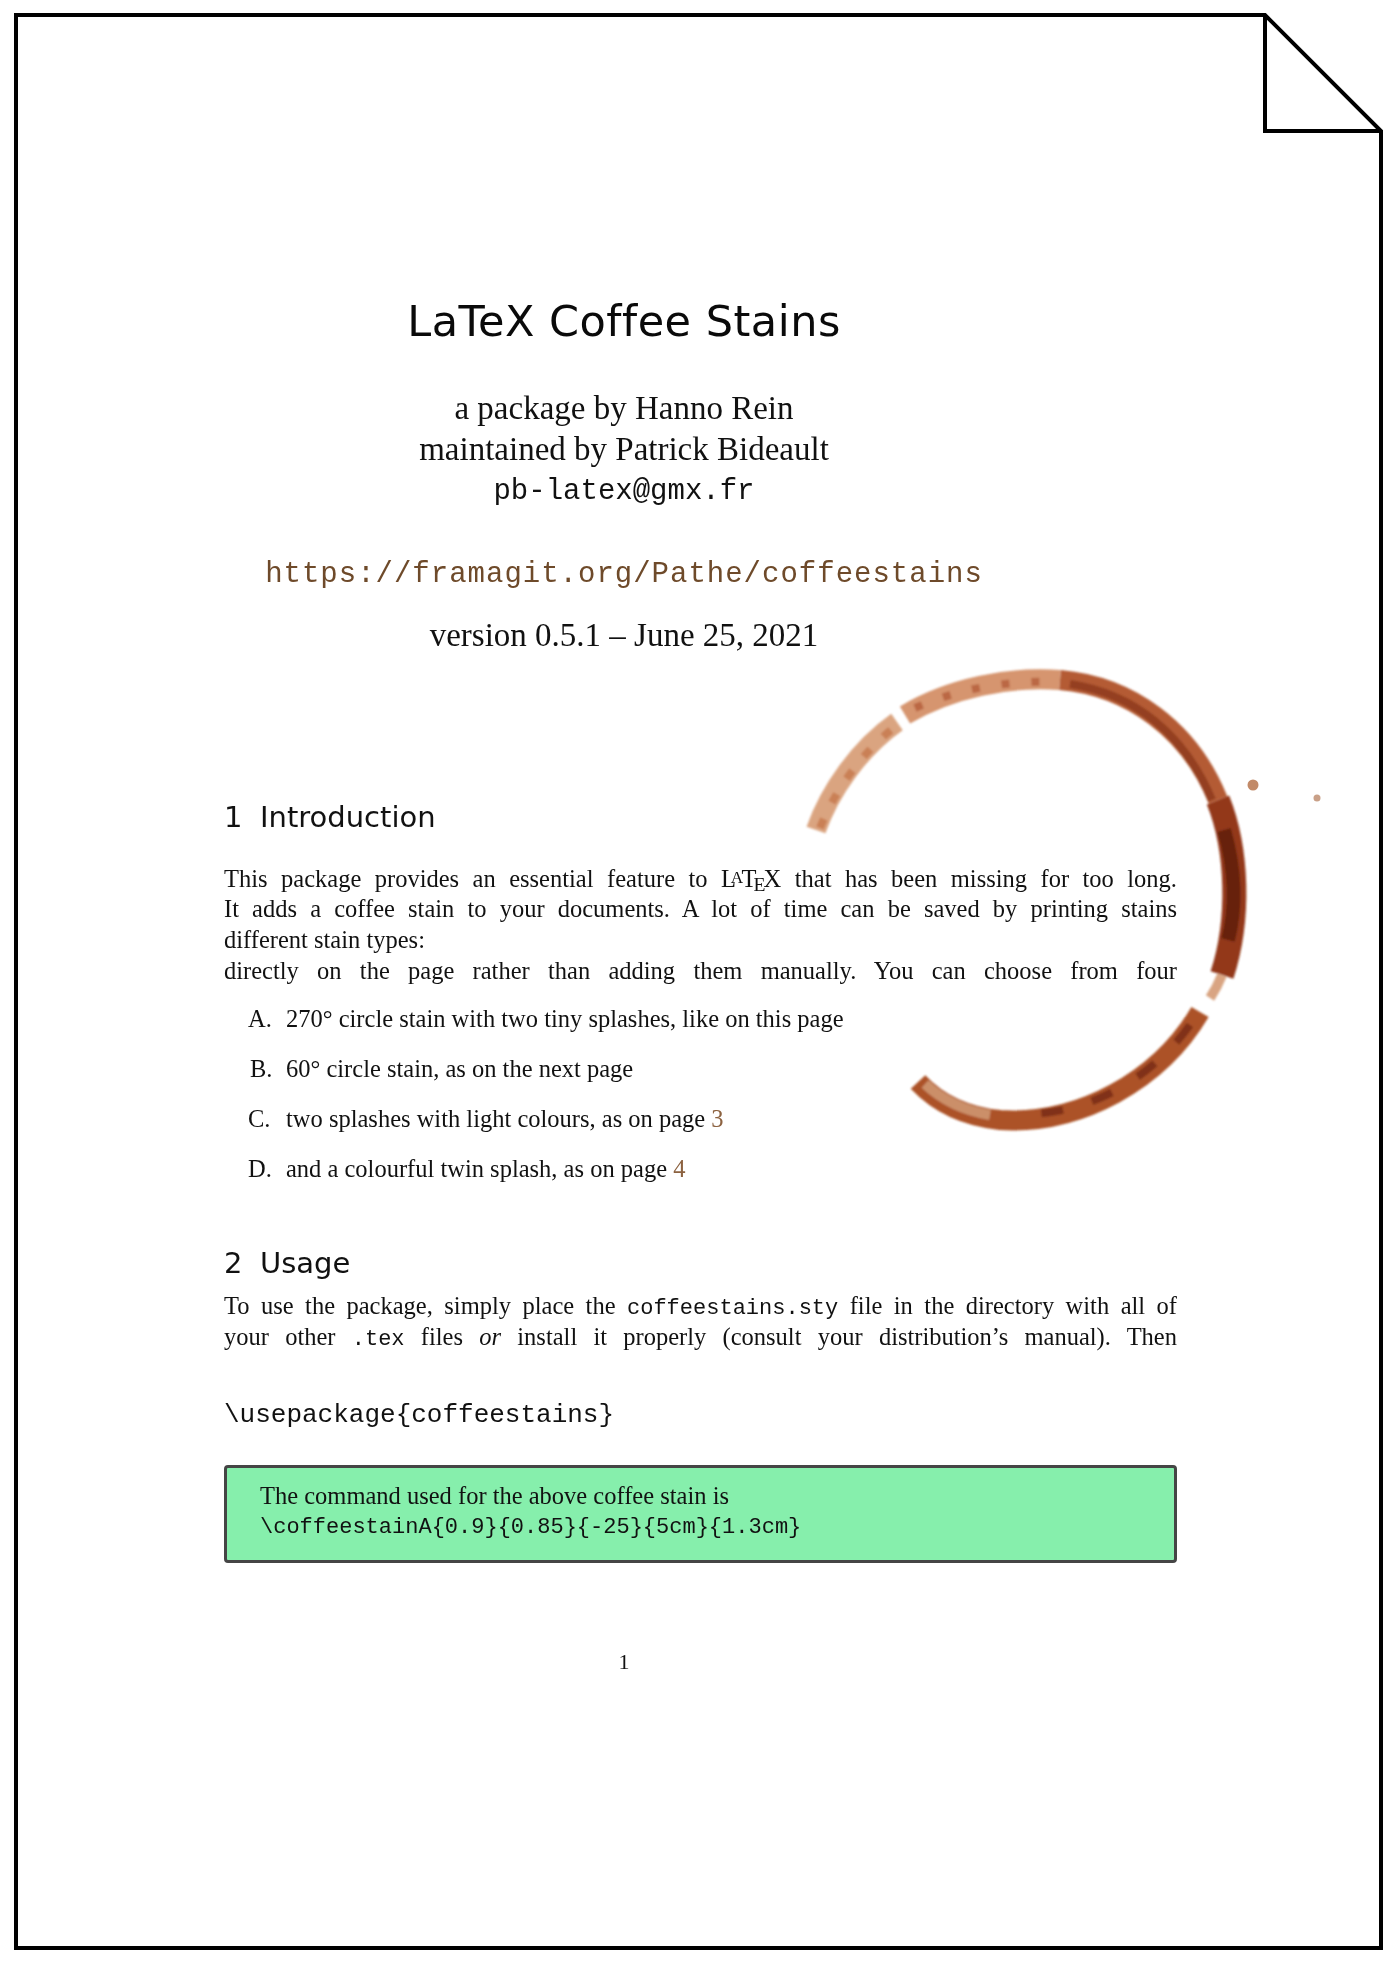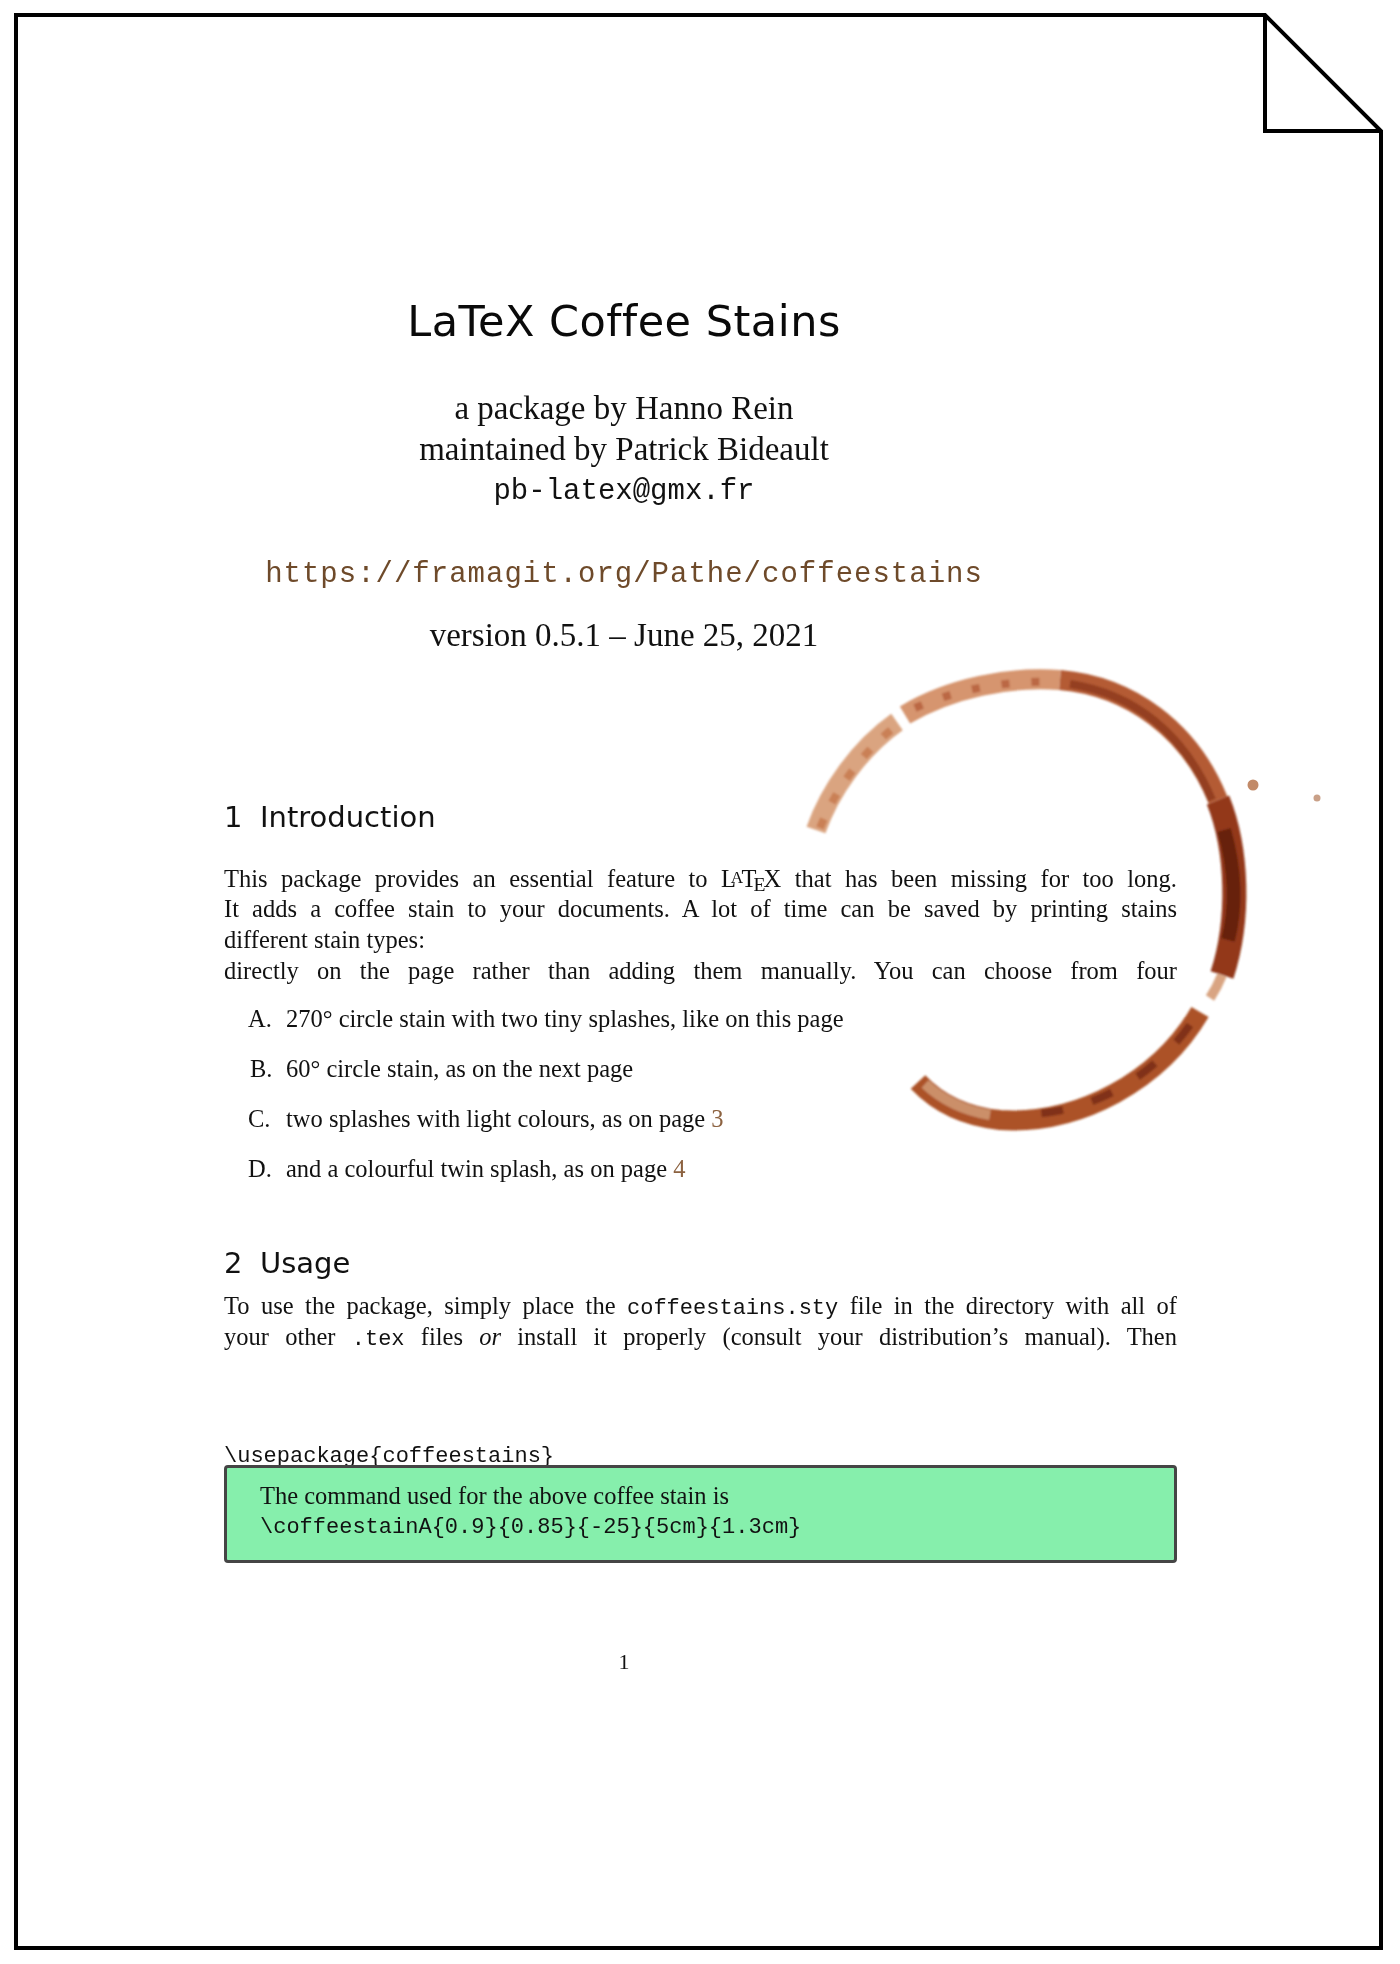--- a/index.html
+++ b/index.html
@@ -31,21 +31,21 @@
   .tt { font-family: "Liberation Mono", "DejaVu Sans Mono", monospace; font-size: 22px; }
   .latex-sub { font-size: 0.8em; vertical-align: -0.2em; }
   .latex-a { font-size: 0.7em; vertical-align: 0.25em; margin-left: -0.3em; margin-right: -0.1em; }
 
   .list { position: absolute; left: 224px; top: 1003px; font-size: 24.5px; }
   .list-item { position: relative; height: 50px; line-height: 31px; }
   .list-item .lbl { position: absolute; left: 24px; width: 30px; text-align: left; }
   .list-item .txt { position: absolute; left: 62px; white-space: nowrap; }
   .link { color: #8c6240; text-decoration: none; }
 
-  .usepkg { top: 1400px; left: 224px; font-family: "Liberation Mono", "DejaVu Sans Mono", monospace; font-size: 22px; margin-top: 44px; }
+  .usepkg { top: 1400px; left: 224px; font-family: "Liberation Mono", "DejaVu Sans Mono", monospace; font-size: 26px; }
 
   .note-box { position: absolute; left: 224px; top: 1465px; width: 947px; height: 92px;
               border: 3px solid #454545; border-radius: 4px; background: #86efac; }
   .note-line1 { position: absolute; left: 33px; top: 14px; font-size: 24.5px; white-space: nowrap; }
   .note-line2 { position: absolute; left: 33px; top: 47px; font-family: "Liberation Mono", "DejaVu Sans Mono", monospace; font-size: 22px; white-space: nowrap; }
 
   .page-number { top: 1649px; font-size: 22px; }
 </style>
 </head>
 <body>

